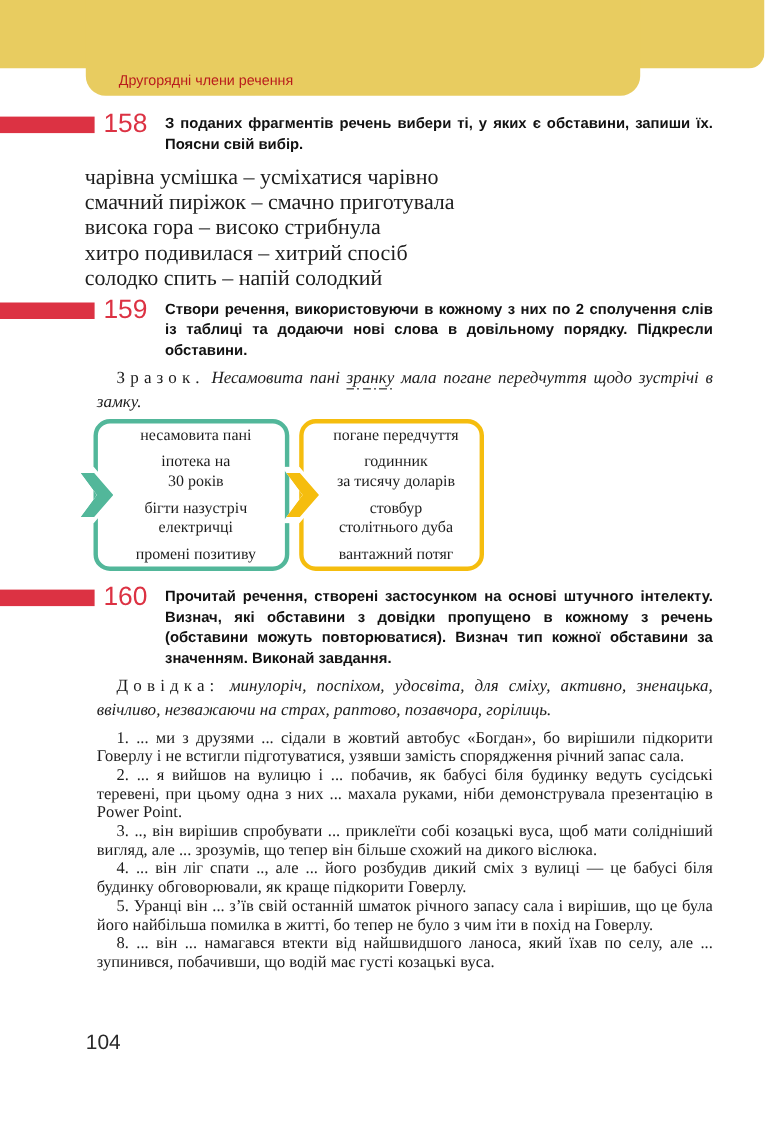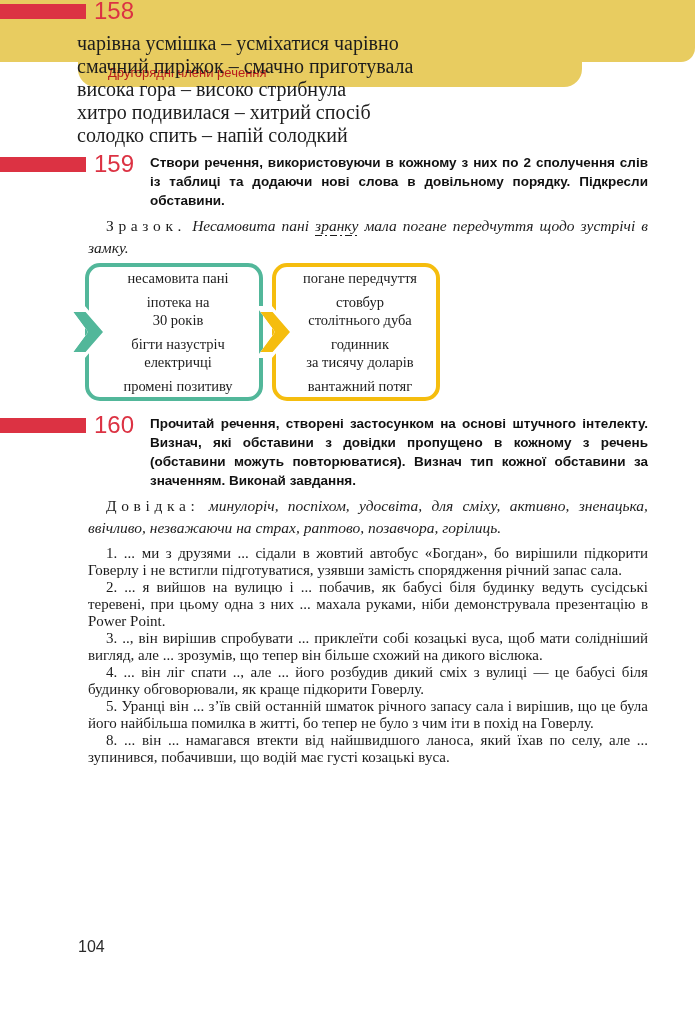--- a/index.html
+++ b/index.html
@@ -19,21 +19,21 @@
     position:absolute;top:0;left:78px;width:504px;height:87px;
     background:var(--c-yellow,#e8cc60);
     border-bottom-left-radius:18px;border-bottom-right-radius:18px;
   }
   .band-title{
     position:absolute;left:30px;bottom:7px;
     font-family:Liberation Sans, sans-serif;
     font-size:13px;color:#b91c1c;
   }
   
-  .content{position:absolute;top:0;left:0;width:695px;}
+  .content{position:absolute;top:0;left:0;width:695px;padding-top:102px;}
   
   .ex-head{display:flex;align-items:flex-start;margin-right:47px;}
   .ex-bar{width:86px;height:15px;background:var(--c-red,#dc3243);margin-top:4px;flex:none;}
   .ex-num{
     flex:none;width:48px;margin-left:8px;
     font-family:"Liberation Sans", sans-serif;
     font-size:24px;line-height:22px;color:var(--c-red,#dc3243);
   }
   .ex-instr{
     margin-left:8px;flex:1;
@@ -82,36 +82,37 @@
   
   .sentences{margin:6px 47px 0 88px;width:560px;}
   .sentence{
     margin:0;font-size:15px;line-height:17px;
     text-align:justify;text-indent:18px;
   } .spacer-6{height:6px;} .spacer-13{height:13px;}
   
   .page-num{
     position:absolute;left:78px;top:938px;
     font-family:"Liberation Sans", sans-serif;
-    font-size:16px;color:#2a2a2a;
+    font-size:19px;color:#2a2a2a;
   }
 </style>
 </head>
 <body>
 
 <div class="band"></div>
 <div class="band-tab">
   <div class="band-title">Другорядні члени речення</div>
 </div>
 
 <div class="content">
 
   <div class="ex-head">
     <div class="ex-bar"></div>
     <div class="ex-num">158</div>
+    <div class="ex-instr">З поданих фрагментів речень вибери ті, у яких є обставини, запиши їх. Поясни свій вибір.</div>
   </div>
   <div class="pairs">
       <div>чарівна усмішка – усміхатися чарівно</div>
       <div>смачний пиріжок – смачно приготувала</div>
       <div>висока гора – високо стрибнула</div>
       <div>хитро подивилася – хитрий спосіб</div>
       <div>солодко спить – напій солодкий</div>
     </div>
 
   <div class="spacer-6"></div>
@@ -129,22 +130,22 @@
         <div>несамовита пані</div>
         <div>іпотека на<br>30 років</div>
         <div>бігти назустріч<br>електричці</div>
         <div>промені позитиву</div>
       </div>
       <div class="phrase-box" style="border-color: rgb(245, 189, 14);">
         <div class="arrow-outer">
           <div class="arrow-inner" style="background: rgb(245, 189, 14);"></div>
         </div>
         <div>погане передчуття</div>
+        <div>годинник<br>за тисячу доларів</div>
         <div>стовбур<br>столітнього дуба</div>
-        <div>годинник<br>за тисячу доларів</div>
         <div>вантажний потяг</div>
       </div>
     </div>
 
   <div class="spacer-13"></div>
   <div class="ex-head">
     <div class="ex-bar"></div>
     <div class="ex-num">160</div>
     <div class="ex-instr">Прочитай речення, створені застосунком на основі штучного інтелекту. Визнач, які обставини з довідки пропущено в кожному з речень (обставини можуть повторюватися). Визнач тип кожної обставини за значенням. Виконай завдання.</div>
   </div>

